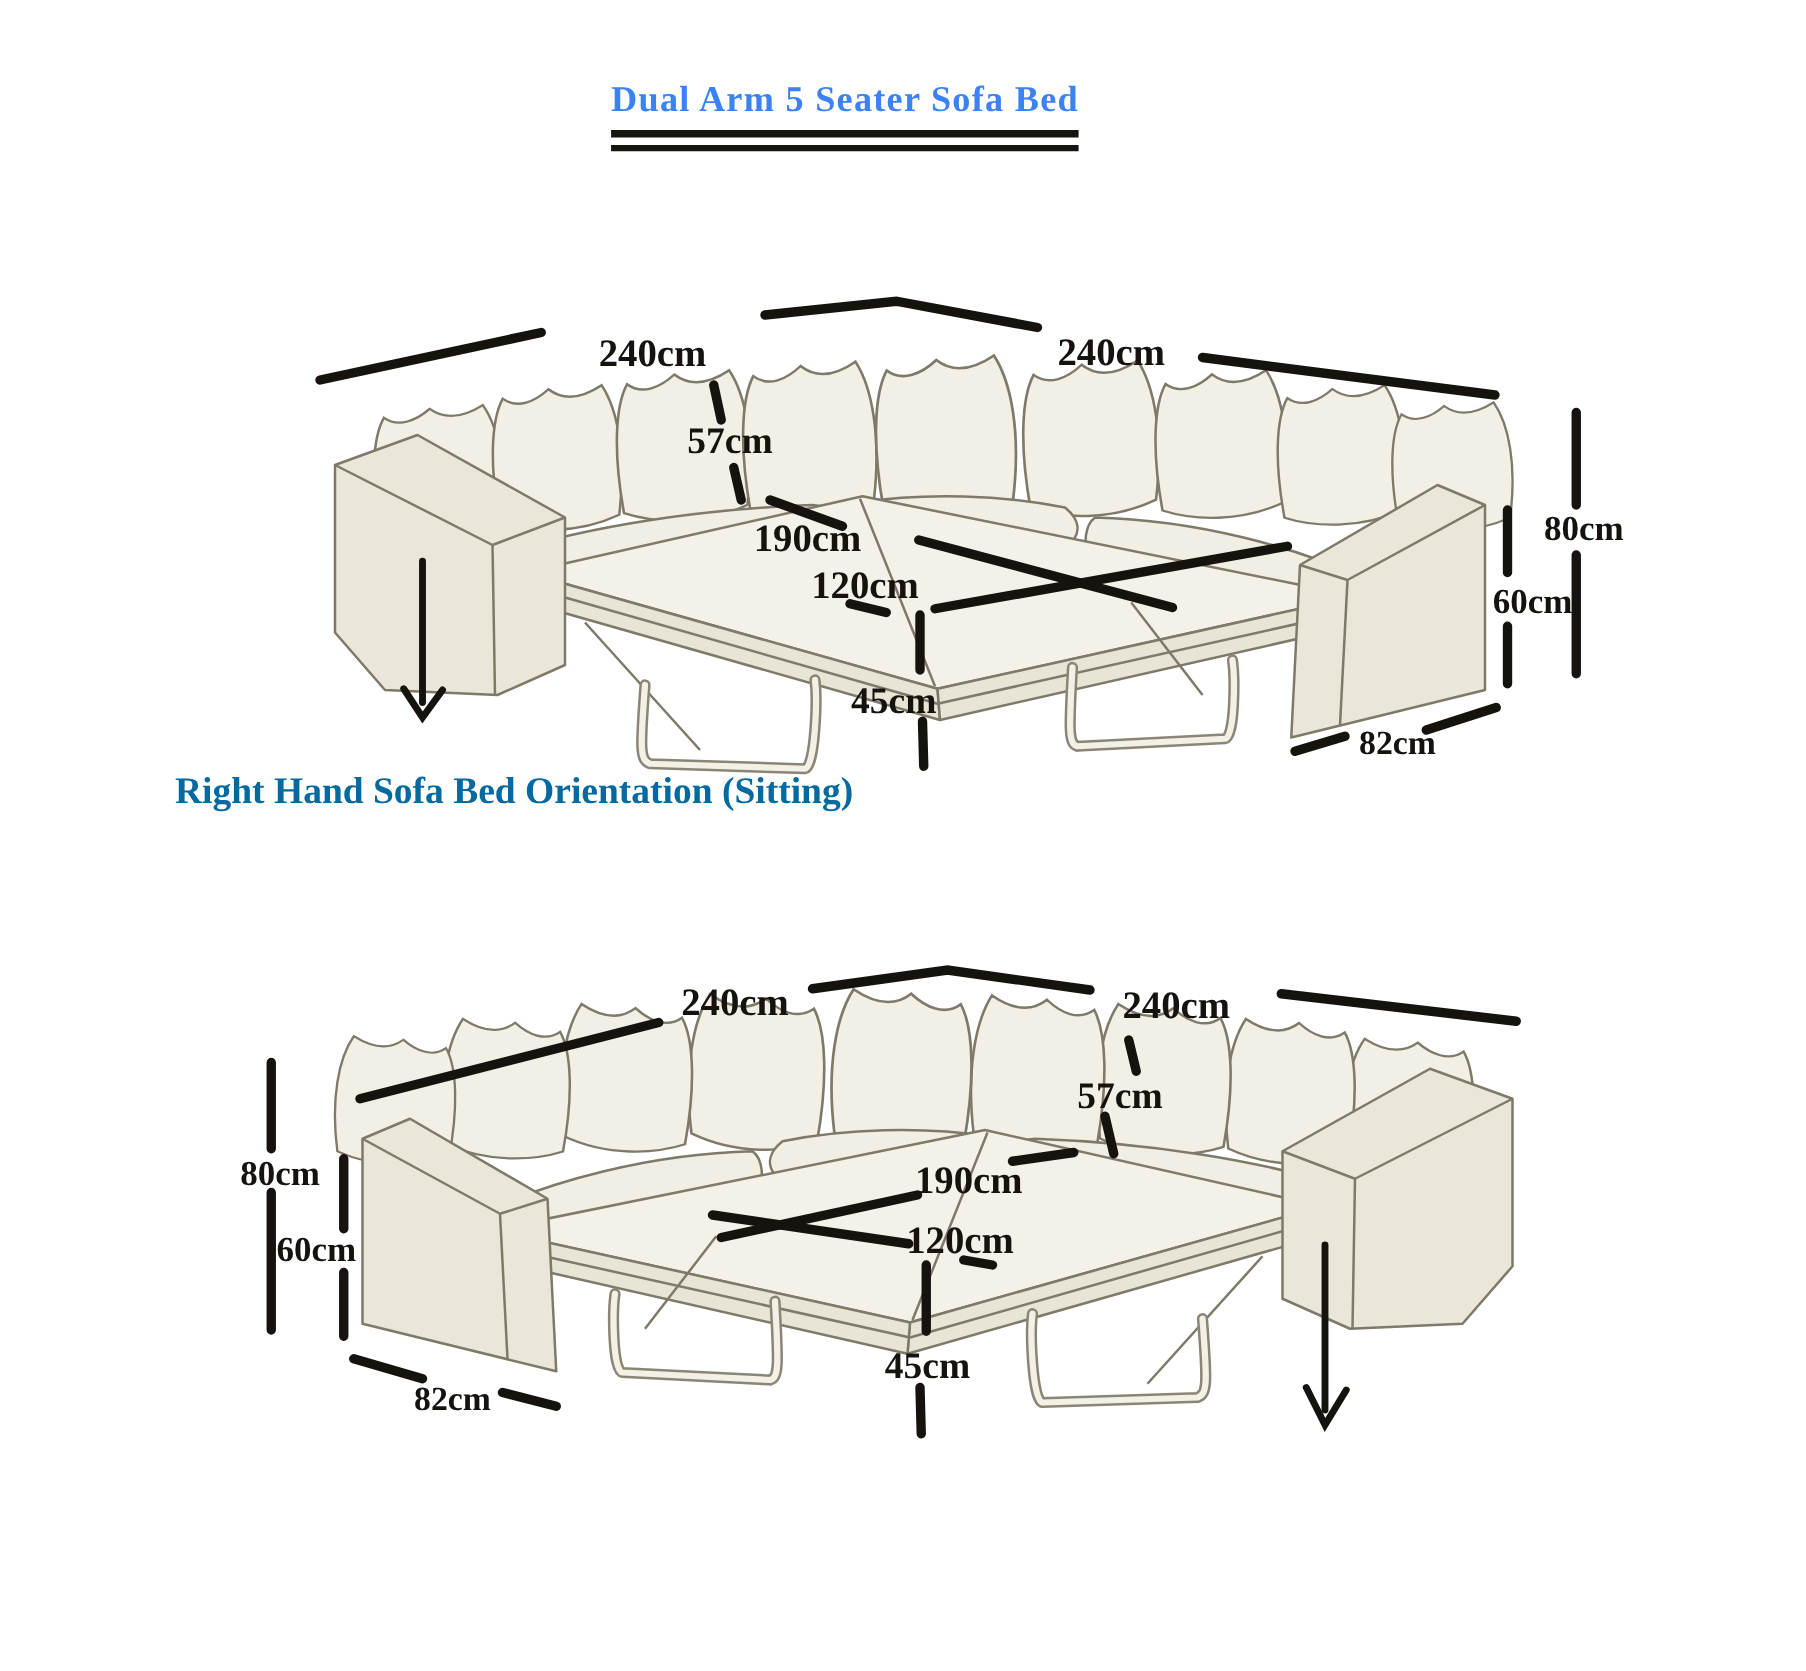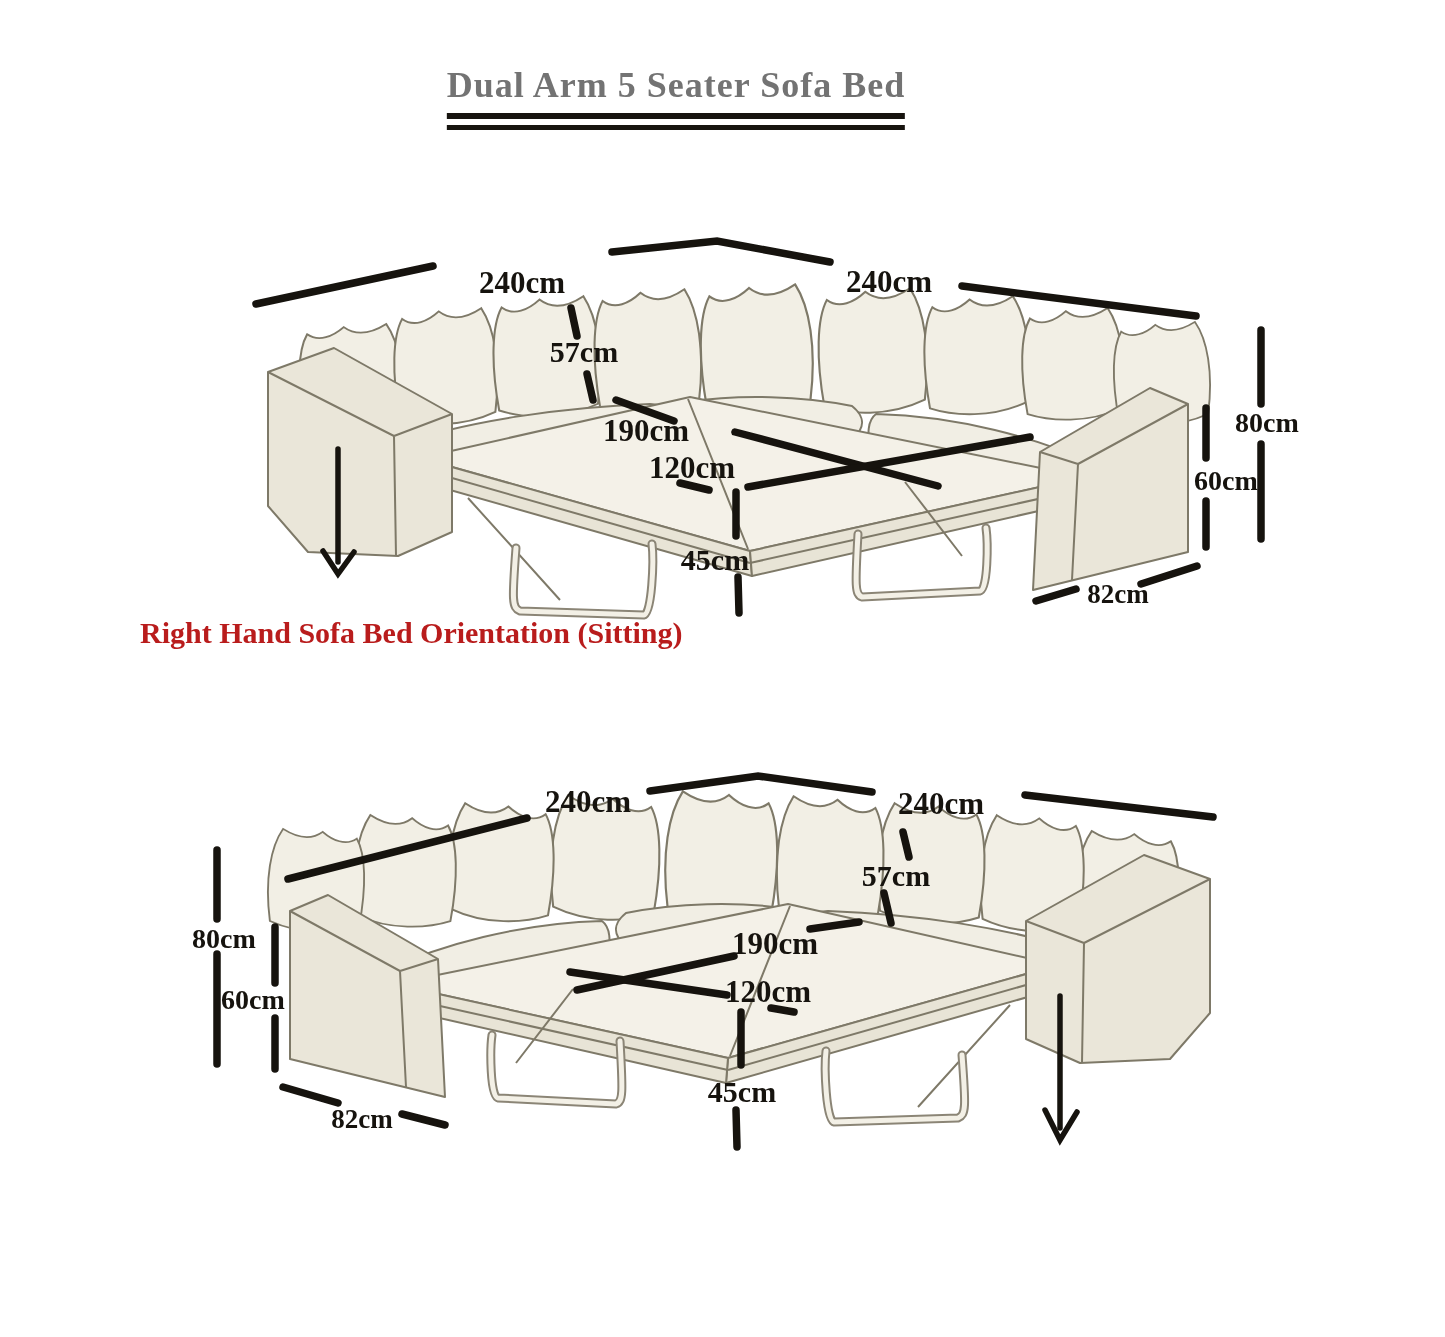--- a/index.html
+++ b/index.html
@@ -2,25 +2,25 @@
 <html><head>
 <meta charset="utf-8">
 <style>
   html,body{margin:0;padding:0;background:#ffffff;}
   .canvas{
     position:relative;width:1445px;height:1337px;background:#ffffff;
     font-family:"Liberation Serif",serif;overflow:hidden;
   }
   
   .title-wrap{position:absolute;top:64px;left:676px;transform:translateX(-50%);text-align:center;}
-  .title{font-weight:700;font-size:36px;letter-spacing:1px;color:#737373;white-space:nowrap;}
+  .title{font-weight:700;font-size:29px;letter-spacing:1px;color:#3b82f6;white-space:nowrap;}
   .bar1{height:6px;background:#17140f;margin-top:7px;}
   .bar2{height:5px;background:#17140f;margin-top:6px;}
   
-  .caption{position:absolute;font-weight:700;color:#b91c1c;white-space:nowrap;text-align:right;}
+  .caption{position:absolute;font-weight:700;color:#0369a1;white-space:nowrap;text-align:right;}
   .cap-right{left:140px;top:616px;font-size:30px;}
   .cap-left{left:810px;top:1196px;font-size:31px;}
   
   svg.diagram{position:absolute;left:0;top:0;}
   svg text{font-family:"Liberation Serif",serif;font-weight:700;fill:#16130e;text-anchor:middle;}
   .fills{fill:#f1eee4;stroke:#7e7968;stroke-width:2;stroke-linejoin:round;}
   .fillb{fill:#eae6d9;stroke:#7e7968;stroke-width:2;stroke-linejoin:round;}
   .bedtop{fill:#f4f1e8;stroke:#7e7968;stroke-width:2;stroke-linejoin:round;}
   .bedside{fill:#e8e4d6;stroke:#7e7968;stroke-width:2;stroke-linejoin:round;}
   .ln{stroke:#7e7968;stroke-width:2;fill:none;stroke-linejoin:round;}

